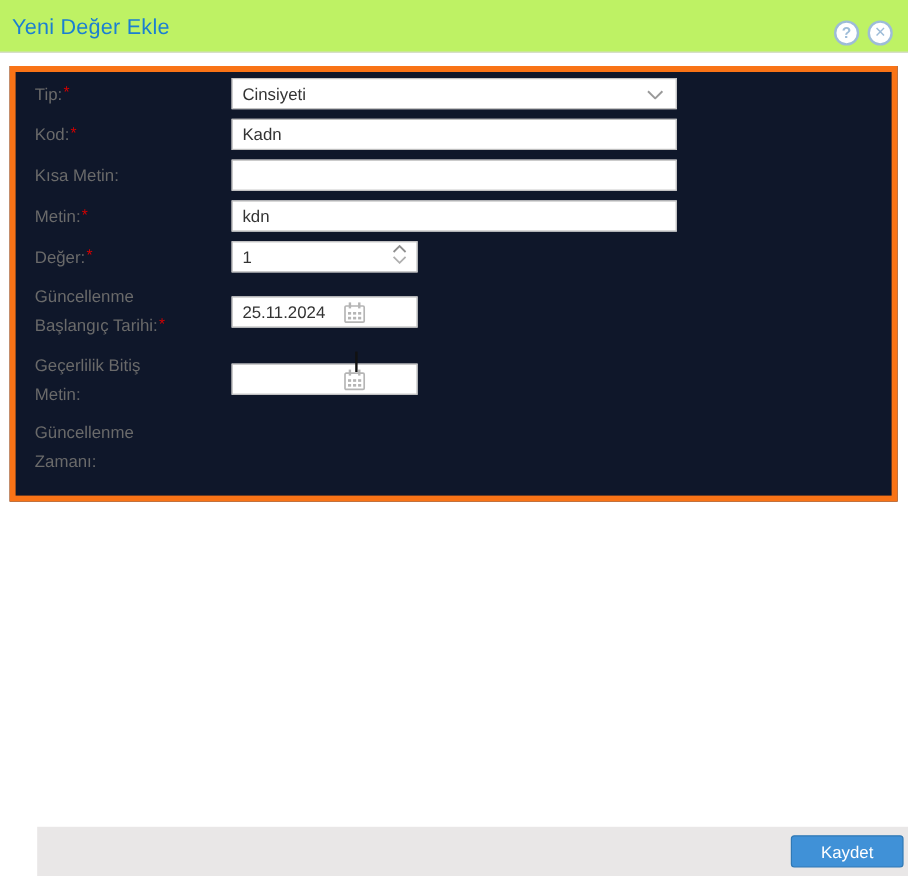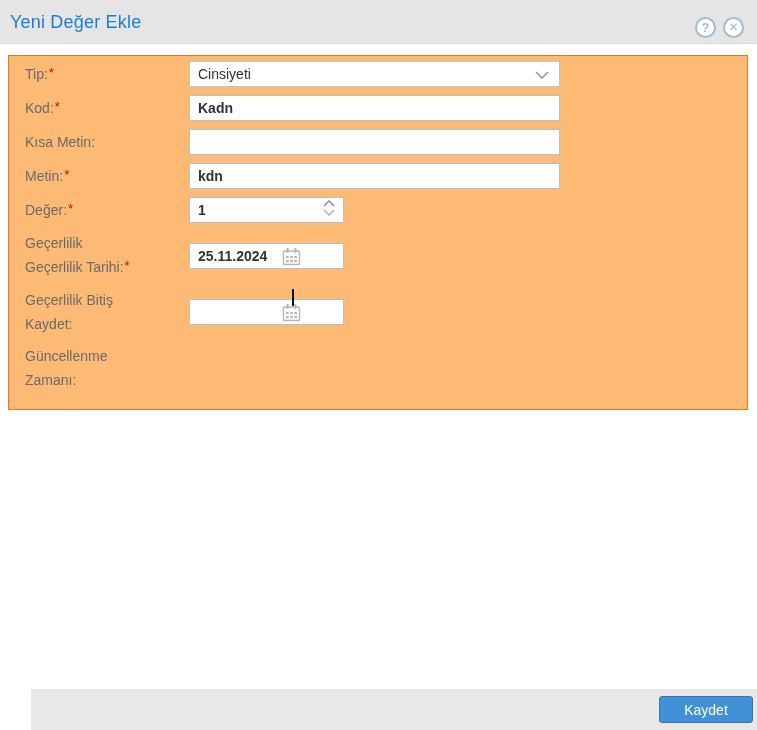--- a/index.html
+++ b/index.html
@@ -9,21 +9,21 @@
     background: #ffffff;
     font-family: "Liberation Sans", "DejaVu Sans", sans-serif;
     overflow: hidden;
   }
 
   
   .dlg-header {
     position: absolute;
     left: 0; top: 0; right: 0;
     height: 44px;
-    background: #e5e5e5;
+    background: #bef264;
     border-bottom: 1px solid #d9d9d9;
   }
   .dlg-title {
     position: absolute;
     left: 10px; top: 12px;
     font-size: 18px;
     color: #1a7fd2;
     font-weight: 400;
     letter-spacing: 0.2px;
   }
@@ -45,22 +45,22 @@
     cursor: pointer;
     background: #fff;
   }
   .circle-icon.close { font-size: 12px; font-weight: 400; }
 
   
   .form-panel {
     position: absolute;
     left: 8px; top: 55px;
     width: 740px;
-    background: #fdba74;
-    border: 1px solid #f97316;
+    background: #0f172a;
+    border: 5px solid #f97316;
     padding: 5px 16px 13px 16px;
   }
   .form-row {
     display: flex;
     align-items: center;
     margin-bottom: 8px;
   }
   .form-row:last-child { margin-bottom: 4px; }
   .lbl {
     width: 127px;
@@ -83,21 +83,20 @@
     height: 26px;
     border: 1px solid #bfbfbf;
     background: #fff;
     color: #333;
     font-size: 14px;
     font-family: "Liberation Sans", "DejaVu Sans", sans-serif;
     padding: 0 8px;
     outline: none;
     border-radius: 0;
     display: block;
-    font-weight: bold;
   }
   .w-wide  { width: 371px; }
   .w-small { width: 155px; }
 
   
   .select-box {
     position: relative;
     width: 371px;
     height: 26px;
     border: 1px solid #c3c3c3;
@@ -224,39 +223,39 @@
           </svg>
         <svg width="12" height="7" viewBox="0 0 12 7">
             <polyline points="1,1 6,6 11,1" fill="none" stroke="#b0b0b0" stroke-width="1.5"></polyline>
           </svg>
       </div>
     </div>
   </div>
 
 
   <div class="form-row">
-    <div class="lbl"><span>Geçerlilik Geçerlilik Tarihi:</span><span class="req">*</span></div>
+    <div class="lbl"><span>Güncellenme Başlangıç Tarihi:</span><span class="req">*</span></div>
     <div class="field-wrap date-box">
       <input class="txt w-small" value="25.11.2024" style="">
       <svg class="cal-btn" viewBox="0 0 19 19">
         <rect x="1.5" y="4" width="16" height="13.5" rx="1" fill="none" stroke="#b5b5b5" stroke-width="1.4"></rect>
         <rect x="4.6" y="1" width="2" height="5" fill="#b5b5b5"></rect>
         <rect x="12.4" y="1" width="2" height="5" fill="#b5b5b5"></rect>
         <rect x="4" y="9" width="2.6" height="2.2" fill="#b5b5b5"></rect>
           <rect x="8.2" y="9" width="2.6" height="2.2" fill="#b5b5b5"></rect>
           <rect x="12.4" y="9" width="2.6" height="2.2" fill="#b5b5b5"></rect>
         <rect x="4" y="13" width="2.6" height="2.2" fill="#b5b5b5"></rect>
           <rect x="8.2" y="13" width="2.6" height="2.2" fill="#b5b5b5"></rect>
           <rect x="12.4" y="13" width="2.6" height="2.2" fill="#b5b5b5"></rect>
       </svg>
     </div>
   </div>
 
   <div class="form-row">
-    <div class="lbl"><span>Geçerlilik Bitiş Kaydet:</span></div>
+    <div class="lbl"><span>Geçerlilik Bitiş Metin:</span></div>
     <div class="field-wrap date-box">
       <input class="txt w-small" value="" style="">
       <svg class="cal-btn" viewBox="0 0 19 19">
         <rect x="1.5" y="4" width="16" height="13.5" rx="1" fill="none" stroke="#b5b5b5" stroke-width="1.4"></rect>
         <rect x="4.6" y="1" width="2" height="5" fill="#b5b5b5"></rect>
         <rect x="12.4" y="1" width="2" height="5" fill="#b5b5b5"></rect>
         <rect x="4" y="9" width="2.6" height="2.2" fill="#b5b5b5"></rect>
           <rect x="8.2" y="9" width="2.6" height="2.2" fill="#b5b5b5"></rect>
           <rect x="12.4" y="9" width="2.6" height="2.2" fill="#b5b5b5"></rect>
         <rect x="4" y="13" width="2.6" height="2.2" fill="#b5b5b5"></rect>

